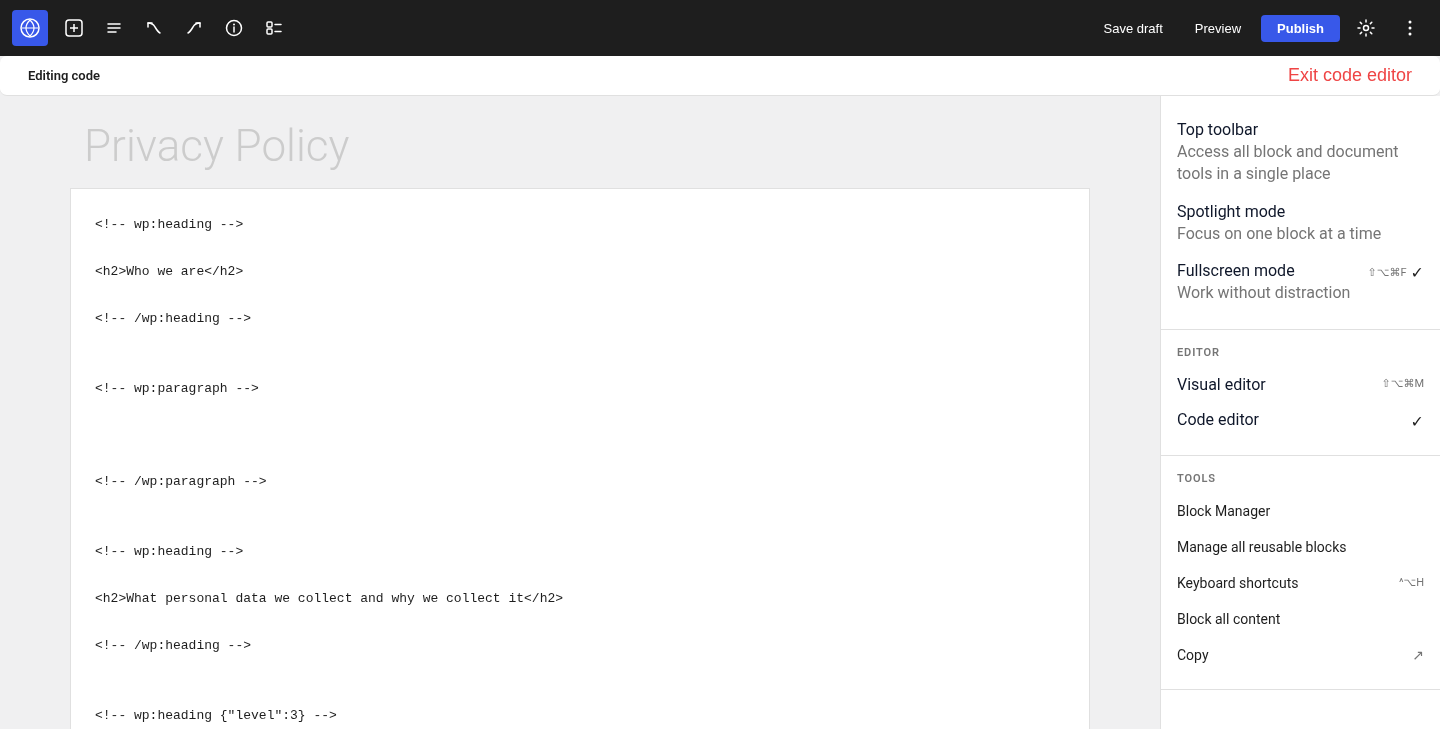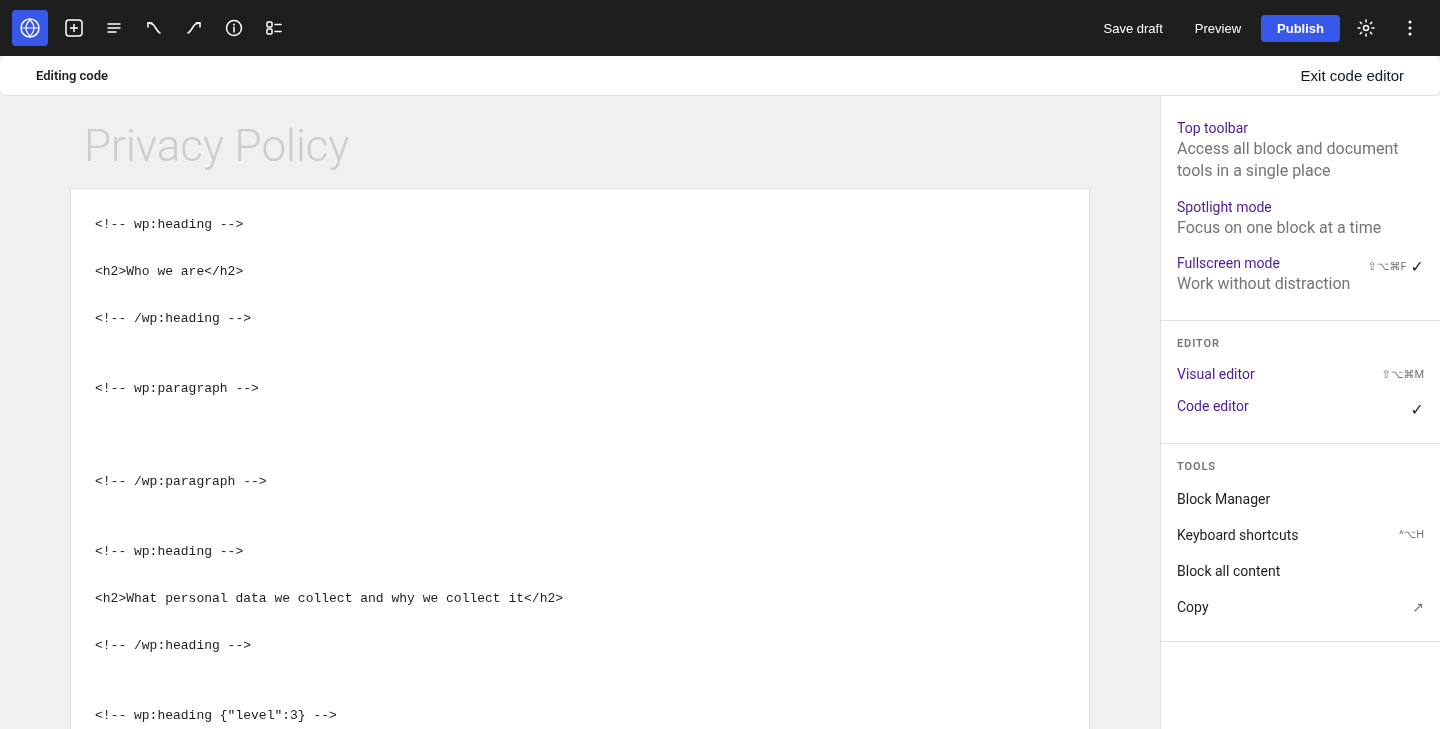--- a/index.html
+++ b/index.html
@@ -95,35 +95,35 @@
       font-size: 18px;
     }
 
     
     .code-bar {
       height: 40px;
       background: #fff;
       border-bottom: 1px solid #e0e0e0;
       display: flex;
       align-items: center;
-      padding: 0 36px;
+      padding: 0 28px;
       justify-content: space-between;
       flex-shrink: 0;
       border-radius: 7px;
     }
     .code-bar-label {
       font-size: 13px;
       font-weight: 600;
       color: #1e1e1e;
     }
     .exit-code-btn {
       background: transparent;
       border: none;
-      color: #0f172a;
-      font-size: 15px;
+      color: #ef4444;
+      font-size: 18px;
       cursor: pointer;
       font-weight: 500;
       text-align: center;
     }
 
     
     .main-content {
       display: flex;
       flex: 1;
       overflow: hidden;
@@ -198,22 +198,22 @@
       padding: 8px 16px;
       display: flex;
       align-items: flex-start;
       justify-content: space-between;
       cursor: pointer;
       gap: 8px;
     }
 
     .panel-item-text { flex: 1; }
     .panel-item-label {
-      font-size: 14px;
-      color: #4c1d95;
+      font-size: 16px;
+      color: #0f172a;
       display: block;
     }
     .panel-item-desc {
       font-size: 16px;
       color: #757575;
       display: block;
       margin-top: 2px;
       line-height: 1.4;
     }
 
@@ -422,20 +422,23 @@
       </div>
     </div>
 
     <div class="panel-section">
       <div class="panel-section-title">TOOLS</div>
 
       <div class="panel-tools-item">
         <span class="panel-tools-label">Block Manager</span>
       </div>
 
+      <div class="panel-tools-item">
+        <span class="panel-tools-label">Manage all reusable blocks</span>
+      </div>
 
       <div class="panel-tools-item">
         <span class="panel-tools-label">Keyboard shortcuts</span>
         <span class="shortcut-key">^⌥H</span>
       </div>
 
 
       <div class="panel-tools-item">
         <span class="panel-tools-label">Block all content</span>
       </div>

